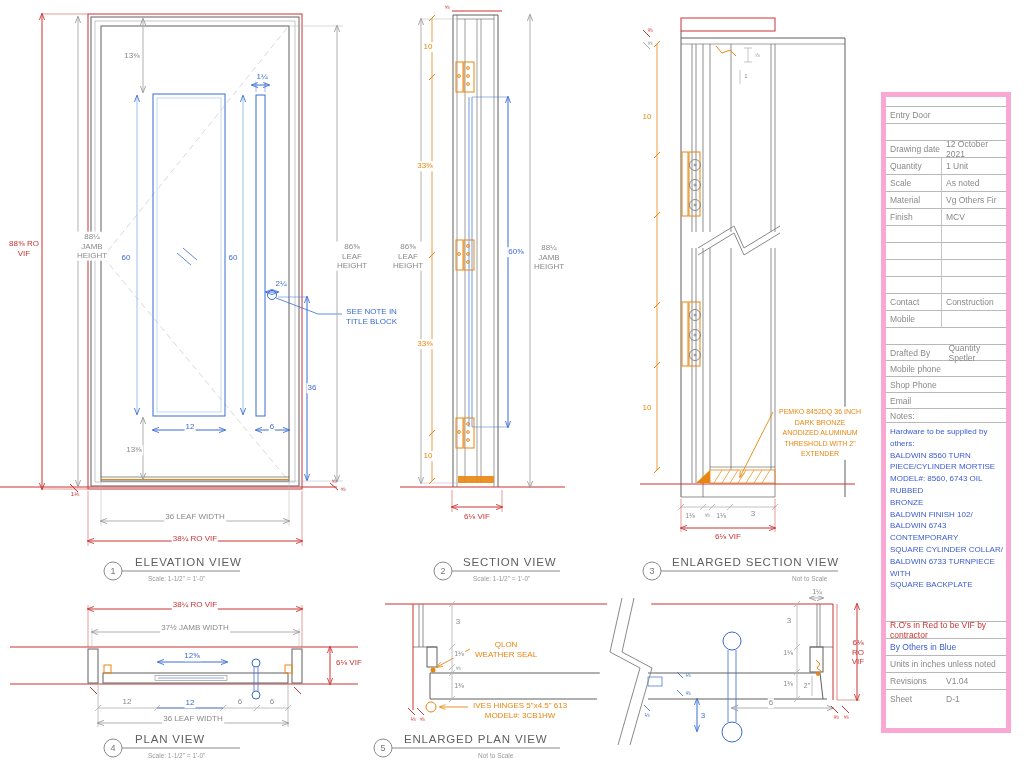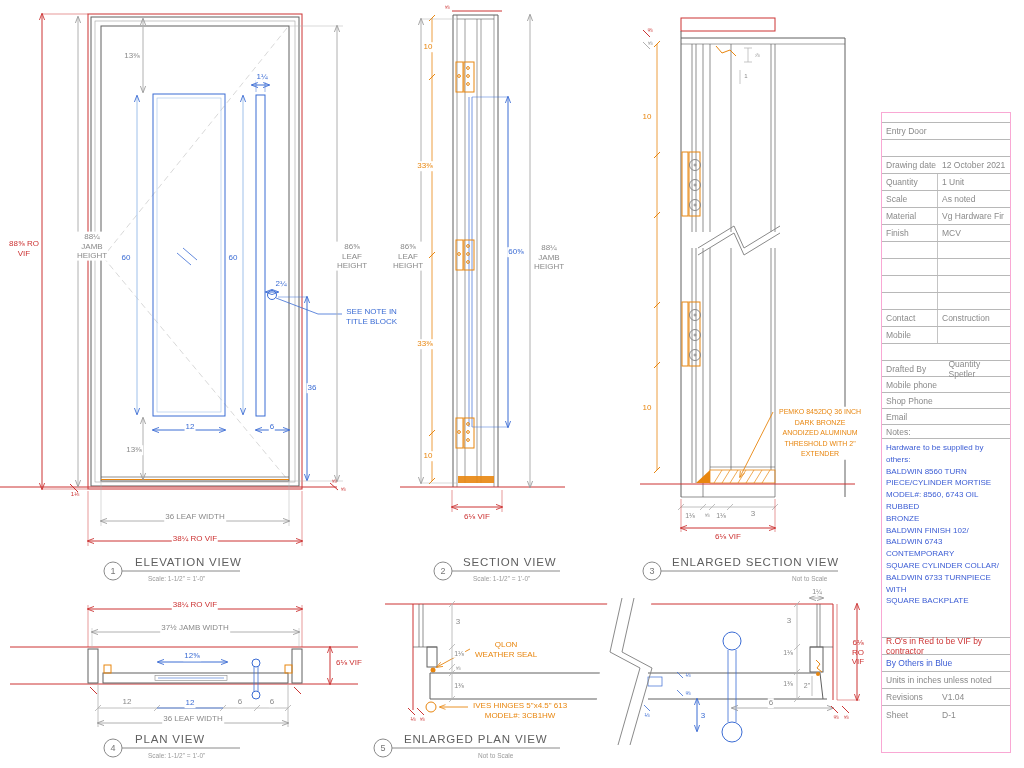--- a/index.html
+++ b/index.html
@@ -10,21 +10,21 @@
        transform:translate(-50%,-50%);text-align:center;color:#8a8a8a;background:#fff;padding:0 1px;}
   .lbl.left{transform:translate(0,-50%);text-align:center;}
   .red{color:#cc3333}.blue{color:#3b6cd4}.orange{color:#e8860f}.gray{color:#8a8a8a}
   .tiny{font-size:6px;padding:0;background:transparent}
   .s7{font-size:7px}
   .nobg{background:transparent}
   .vtitle{position:absolute;font-size:11.5px;letter-spacing:.8px;color:#5f5f5f;white-space:nowrap;}
   .vscale{position:absolute;font-size:6.5px;color:#9a9a9a;white-space:nowrap;}
   .vnum{position:absolute;font-size:9px;color:#777;transform:translate(-50%,-50%);}
   
-  .tb{position:absolute;left:881px;top:112px;width:130px;height:641px;border:1px solid #f9a8d4;
+  .tb{position:absolute;left:881px;top:92px;width:130px;height:641px;border:5px solid #f9a8d4;
       font-size:8.5px;color:#8a8a8a;background:#fff;box-sizing:border-box;}
   .tb .row{box-sizing:border-box;border-bottom:1px solid #b8b8b8;display:flex;align-items:center;}
   .tb .row .cell-l{box-sizing:border-box;flex:0 0 56px;padding-left:4px;align-self:stretch;display:flex;align-items:center;}
   .tb .row .cell-l.div{border-right:1px solid #c4c4c4;}
   .tb .row .cell-v{flex:1;padding-left:4px;}
   .tb .row .cell-full{flex:1;padding-left:4px;}
   .tb .h10{height:10px}.tb .h17{height:17px}.tb .h16{height:16px}.tb .h14{height:14px}
   .tb .noteblock{box-sizing:border-box;height:199px;border-bottom:1px solid #b8b8b8;
       padding:3px 3px 0 4px;white-space:pre-line;line-height:11.8px;font-size:8px;color:#3b5cd4;}
   .tb .redblock{box-sizing:border-box;height:30px;border-bottom:1px solid #b8b8b8;
@@ -511,21 +511,21 @@
   <div class="row h17">
     <div class="cell-l div">Quantity</div>
     <div class="cell-v">1 Unit</div>
   </div>
   <div class="row h17">
     <div class="cell-l div">Scale</div>
     <div class="cell-v">As noted</div>
   </div>
   <div class="row h17">
     <div class="cell-l div">Material</div>
-    <div class="cell-v">Vg Hardware Fir</div>
+    <div class="cell-v">Vg Others Fir</div>
   </div>
   <div class="row h17">
     <div class="cell-l div">Finish</div>
     <div class="cell-v">MCV</div>
   </div>
   <div class="row h17">
         <div class="cell-l div"></div>
         <div class="cell-v"></div>
       </div>
   <div class="row h17">

